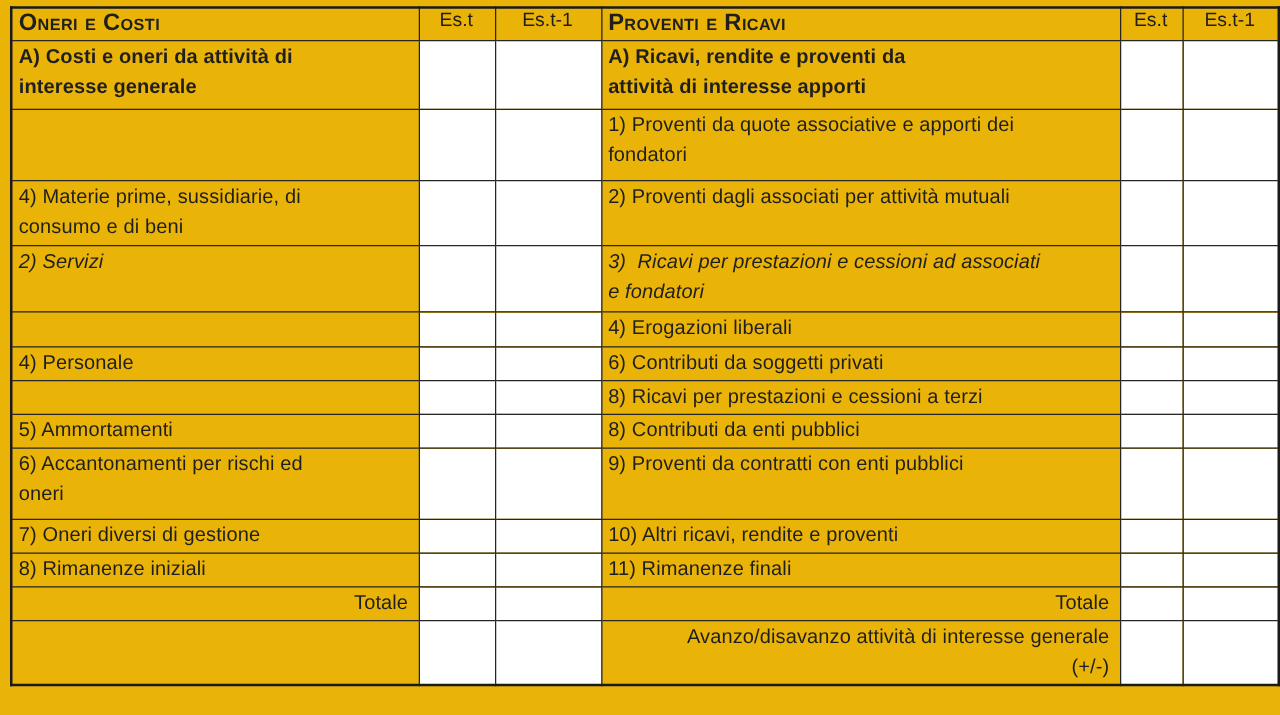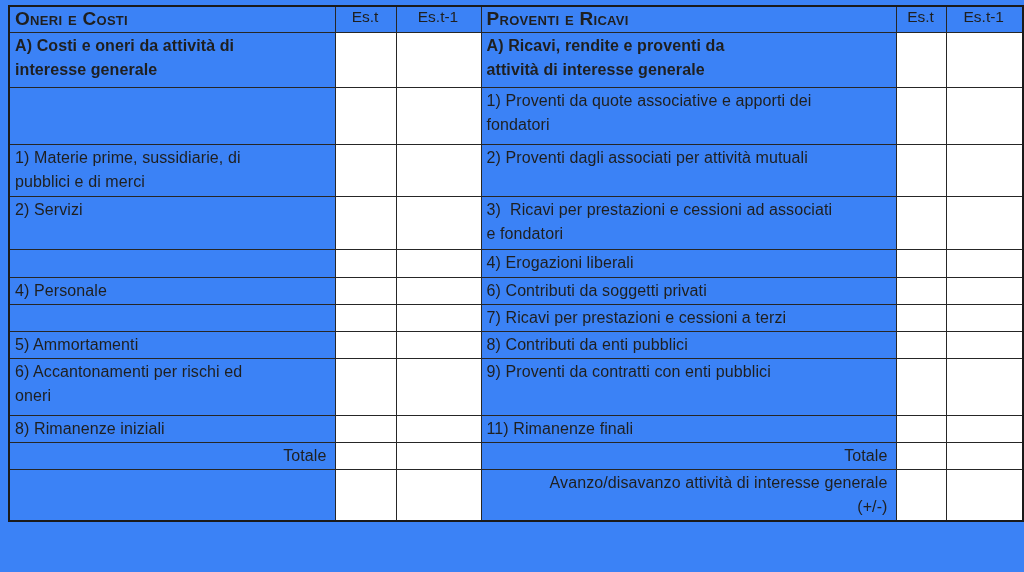--- a/index.html
+++ b/index.html
@@ -5,21 +5,21 @@
   html, body {
     margin: 0;
     padding: 0;
     background: #ffffff;
   }
   .page {
     position: relative;
     width: 1024px;
     height: 572px;
     overflow: hidden;
-    background: #3b82f6;
+    background: #eab308;
     box-sizing: border-box;
     padding: 5px 0 0 8px;
     font-family: "Liberation Sans", "DejaVu Sans", sans-serif;
   }
   table.statement {
     border-collapse: collapse;
     table-layout: fixed;
     width: 1014px;
     color: #1f1f1f;
   }
@@ -95,52 +95,52 @@
     <tbody>
         <tr style="height: 55px; padding-left: 10px;">
           <td class="label bold">
             <div class="line">A) Costi e oneri da attività di</div>
             <div class="line">interesse generale</div>
           </td>
           <td class="val"></td>
           <td class="val"></td>
           <td class="label bold">
             <div class="line">A) Ricavi, rendite e proventi da</div>
-            <div class="line">attività di interesse generale</div>
+            <div class="line">attività di interesse apporti</div>
           </td>
           <td class="val"></td>
           <td class="val"></td>
         </tr>
         <tr style="height: 57px;">
           <td class="label">
             <div class="line">&nbsp;</div>
           </td>
           <td class="val"></td>
           <td class="val"></td>
           <td class="label">
             <div class="line">1) Proventi da quote associative e apporti dei</div>
             <div class="line">fondatori</div>
           </td>
           <td class="val"></td>
           <td class="val"></td>
         </tr>
         <tr style="height: 52px;">
           <td class="label">
-            <div class="line">1) Materie prime, sussidiarie, di</div>
-            <div class="line">pubblici e di merci</div>
+            <div class="line">4) Materie prime, sussidiarie, di</div>
+            <div class="line">consumo e di beni</div>
           </td>
           <td class="val"></td>
           <td class="val"></td>
           <td class="label">
             <div class="line">2) Proventi dagli associati per attività mutuali</div>
           </td>
           <td class="val"></td>
           <td class="val"></td>
         </tr>
-        <tr style="height: 53px;">
+        <tr style="height: 53px; font-style: italic;">
           <td class="label">
             <div class="line">2) Servizi</div>
           </td>
           <td class="val"></td>
           <td class="val"></td>
           <td class="label">
             <div class="line">3)  Ricavi per prestazioni e cessioni ad associati</div>
             <div class="line">e fondatori</div>
           </td>
           <td class="val"></td>
@@ -170,21 +170,21 @@
           <td class="val"></td>
           <td class="val"></td>
         </tr>
         <tr style="height: 25px;">
           <td class="label">
             <div class="line">&nbsp;</div>
           </td>
           <td class="val"></td>
           <td class="val"></td>
           <td class="label">
-            <div class="line">7) Ricavi per prestazioni e cessioni a terzi</div>
+            <div class="line">8) Ricavi per prestazioni e cessioni a terzi</div>
           </td>
           <td class="val"></td>
           <td class="val"></td>
         </tr>
         <tr style="height: 25px;">
           <td class="label">
             <div class="line">5) Ammortamenti</div>
           </td>
           <td class="val"></td>
           <td class="val"></td>
@@ -196,20 +196,32 @@
         </tr>
         <tr style="height: 57px;">
           <td class="label">
             <div class="line">6) Accantonamenti per rischi ed</div>
             <div class="line">oneri</div>
           </td>
           <td class="val"></td>
           <td class="val"></td>
           <td class="label">
             <div class="line">9) Proventi da contratti con enti pubblici</div>
+          </td>
+          <td class="val"></td>
+          <td class="val"></td>
+        </tr>
+        <tr style="height: 25px;">
+          <td class="label">
+            <div class="line">7) Oneri diversi di gestione</div>
+          </td>
+          <td class="val"></td>
+          <td class="val"></td>
+          <td class="label">
+            <div class="line">10) Altri ricavi, rendite e proventi</div>
           </td>
           <td class="val"></td>
           <td class="val"></td>
         </tr>
         <tr style="height: 26px; padding-left: 28px;">
           <td class="label">
             <div class="line">8) Rimanenze iniziali</div>
           </td>
           <td class="val"></td>
           <td class="val"></td>

